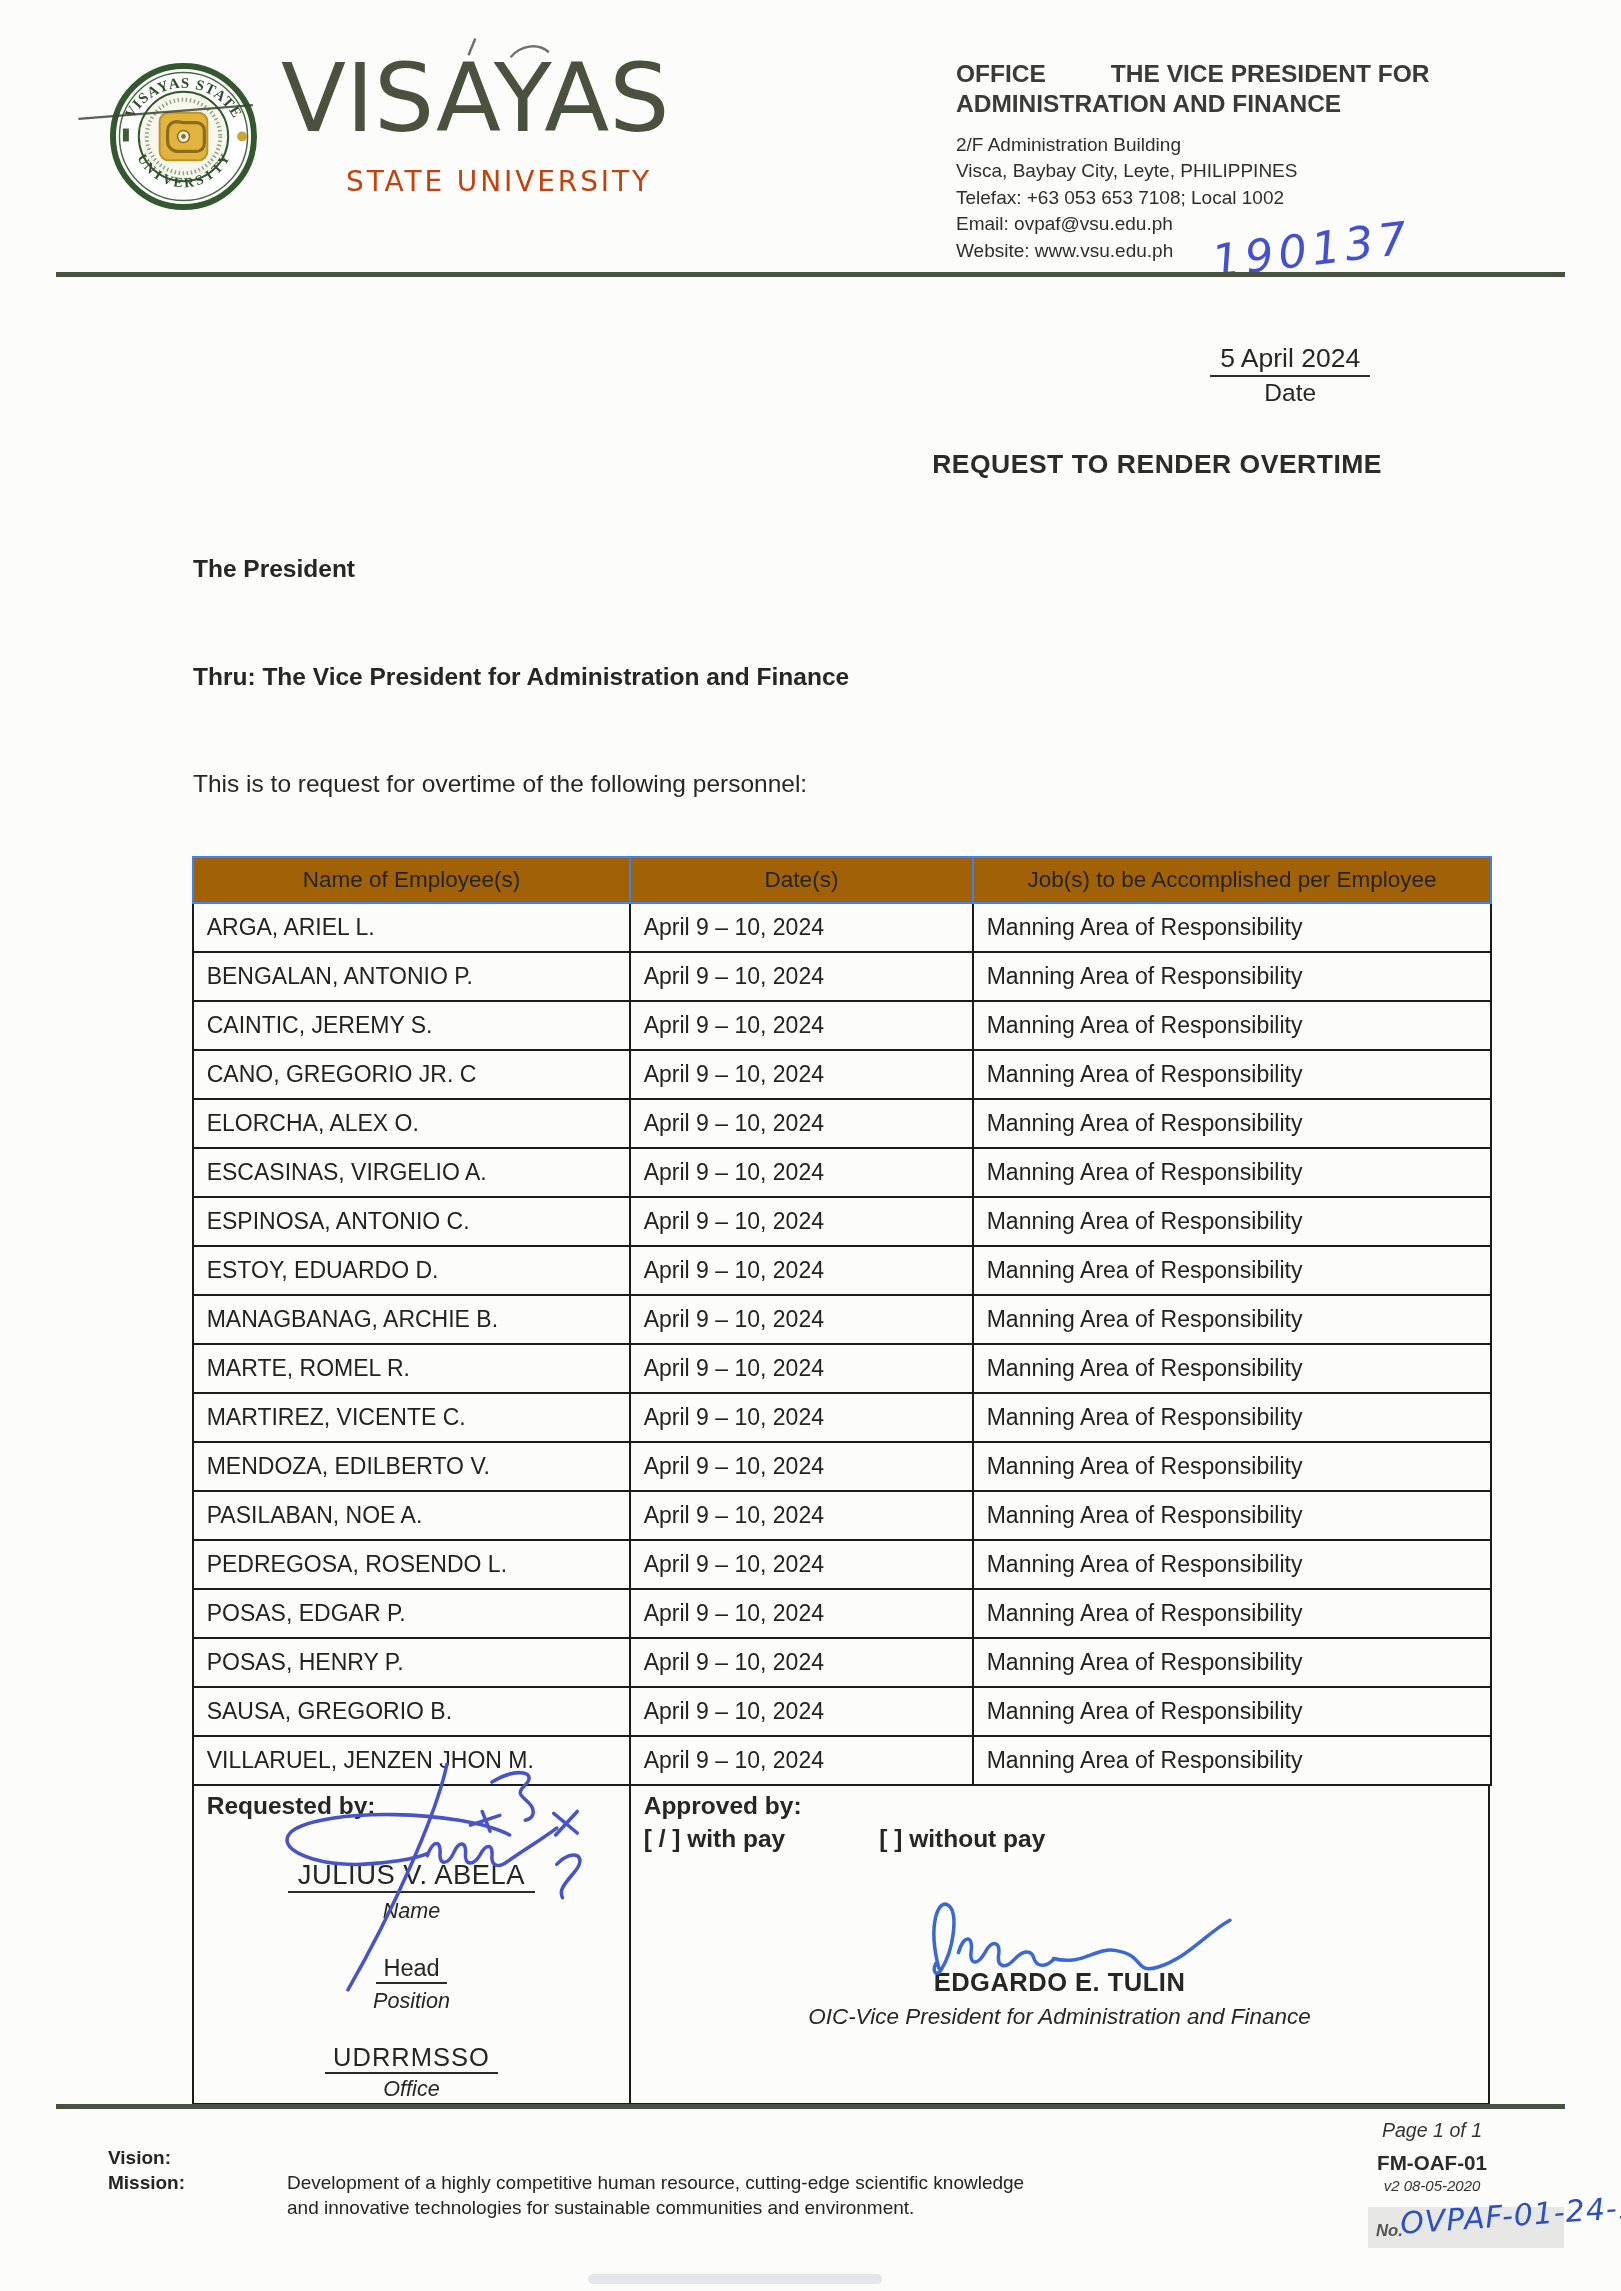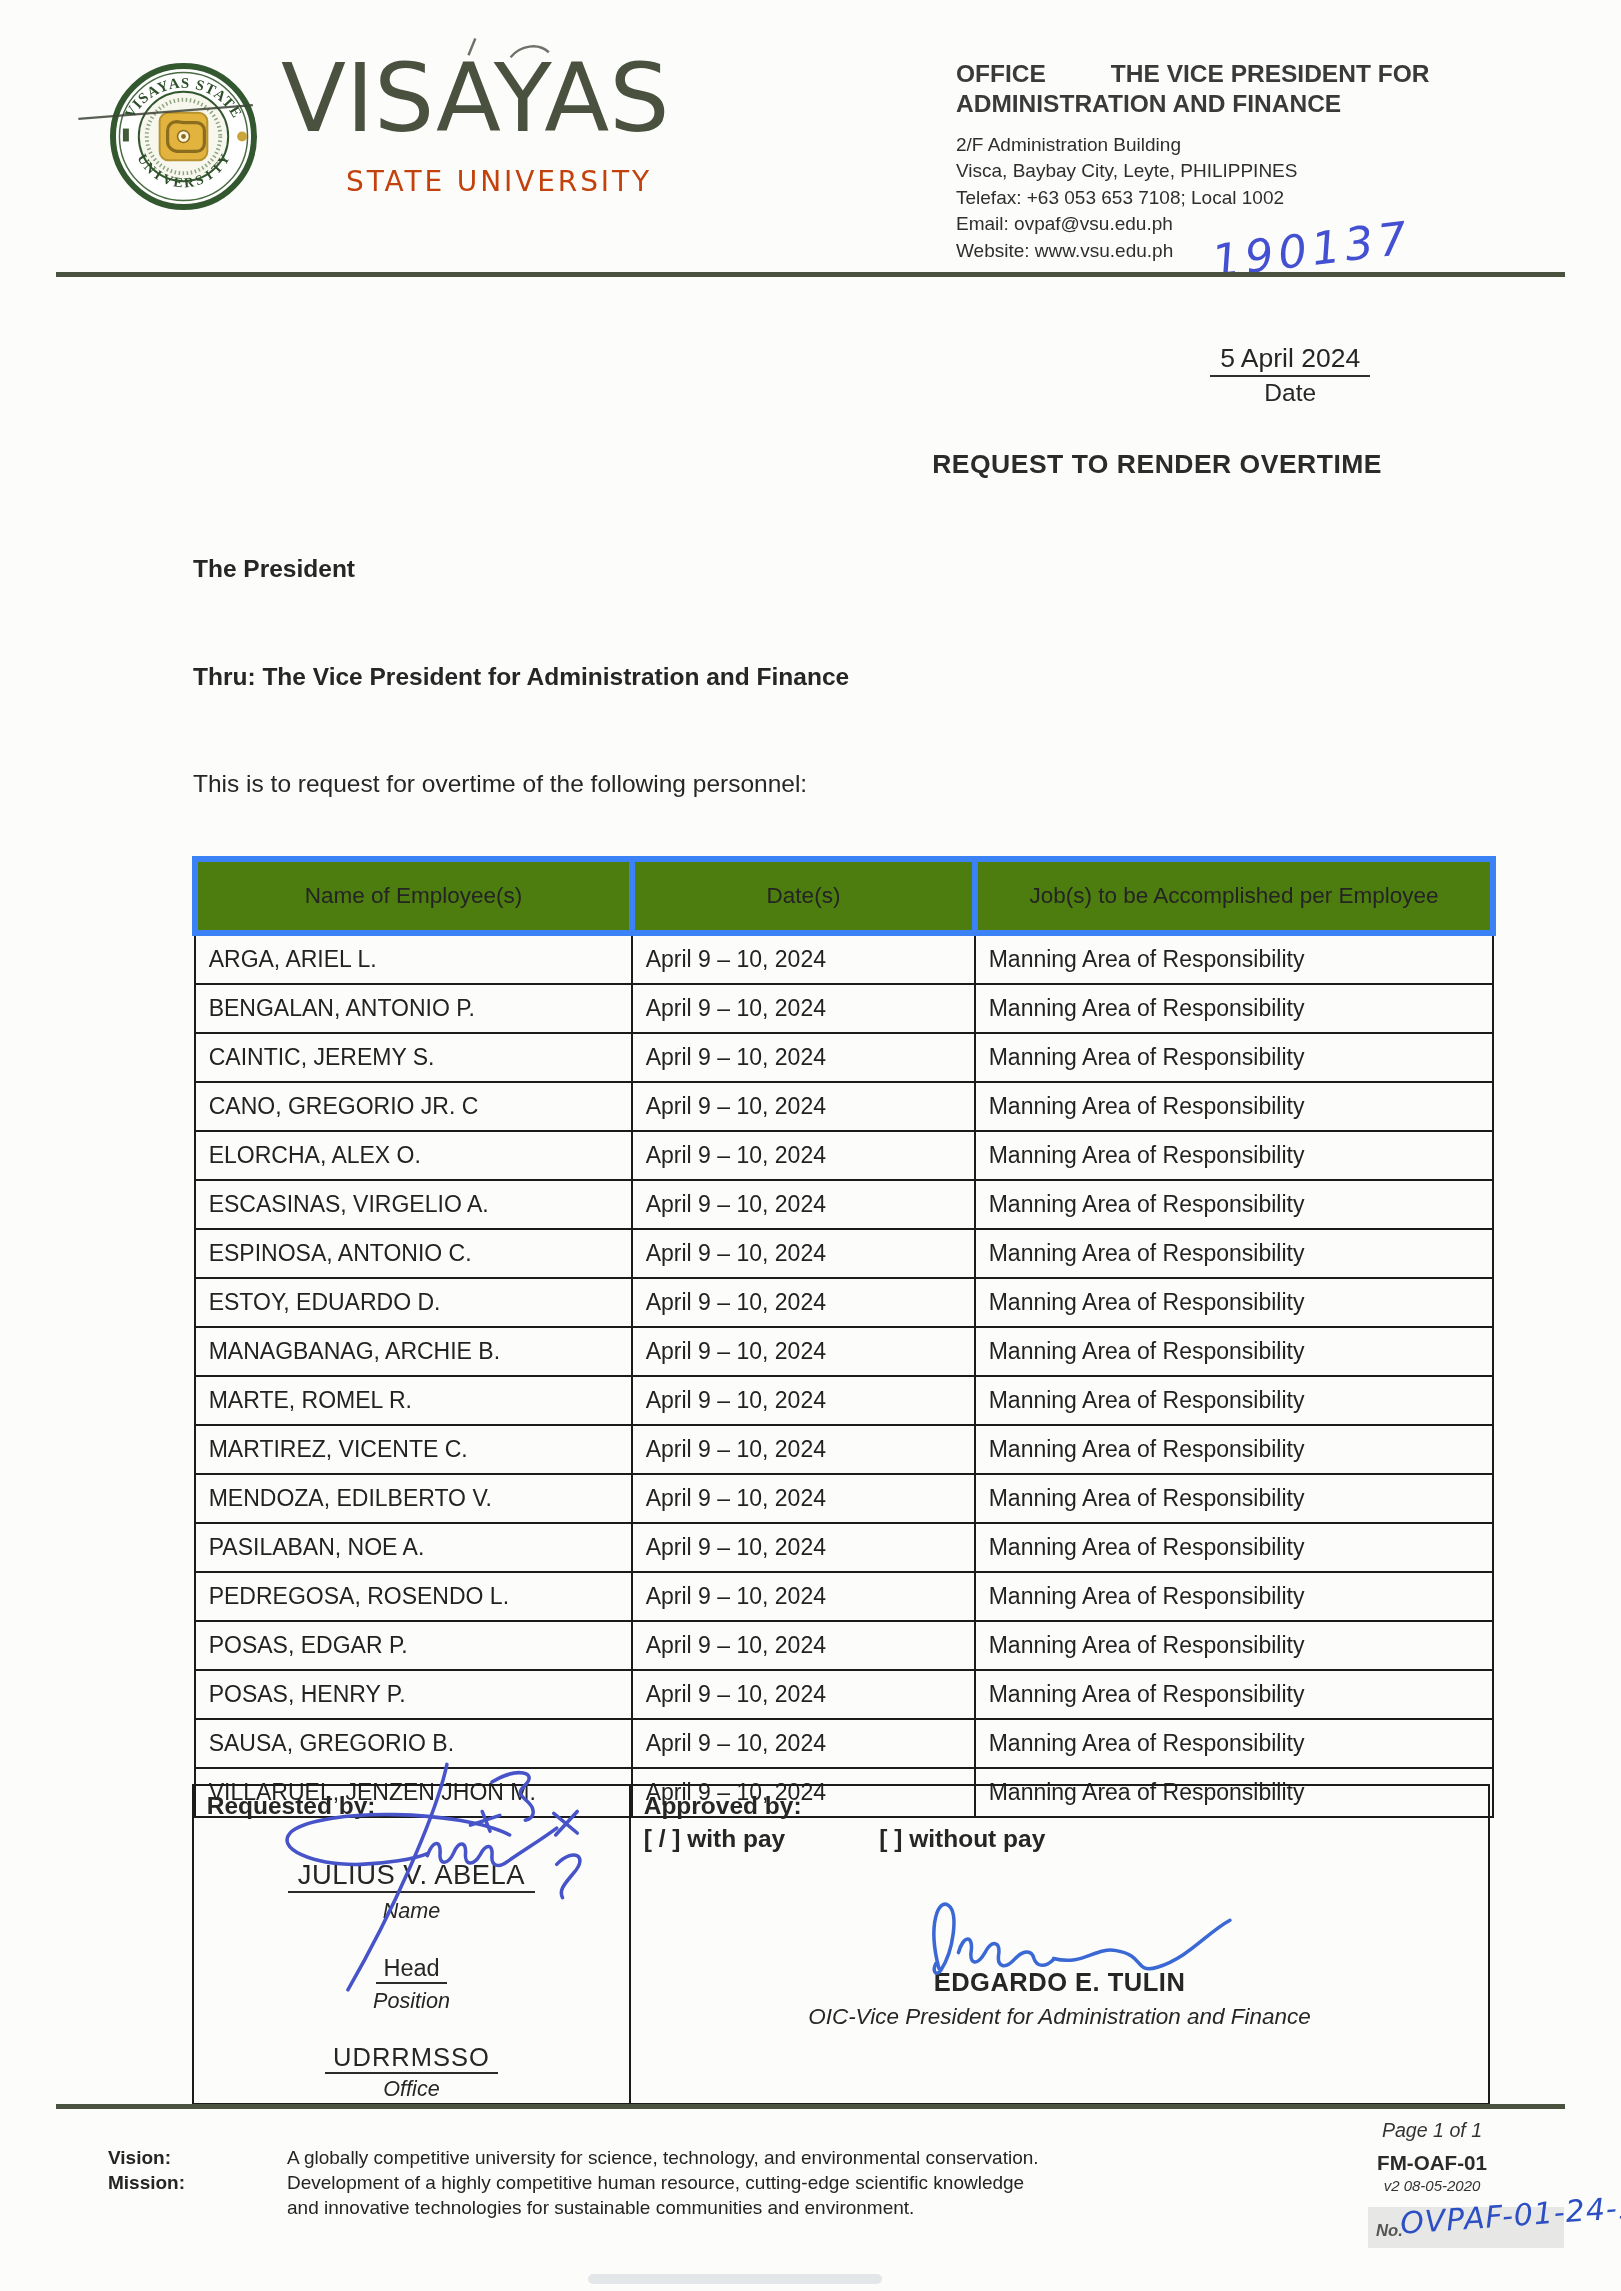--- a/index.html
+++ b/index.html
@@ -27,22 +27,22 @@
   .date-label{font-size:24.5px;margin-top:4.9px;}
   .doc-title{left:127px;top:449px;width:1255px;text-align:right;font-size:26.5px;
              font-weight:bold;letter-spacing:0.5px;color:#2b2b2b;}
   .line-president{left:193px;top:555px;font-size:24.5px;font-weight:bold;}
   .line-thru{left:193px;top:663px;font-size:24.5px;font-weight:bold;}
   .line-intro{left:193px;top:770px;font-size:24.5px;}
 
   
   table.emp{position:absolute;left:192px;top:856px;width:1298px;border-collapse:collapse;
             table-layout:fixed;}
-  table.emp th{background:#4d7c0f;font-weight:normal;font-size:22.5px;height:36px;
-               border:6px solid #3b82f6;text-align:center;padding:16px;color:#242424;}
+  table.emp th{background:#a16207;font-weight:normal;font-size:22.5px;height:36px;
+               border:2px solid #3b82f6;text-align:center;padding:4px;color:#242424;}
   table.emp td{font-size:23px;height:47px;border:2px solid #1b1b1b;padding:0 0 0 12.7px;
                color:#222;vertical-align:middle;white-space:nowrap;overflow:hidden;}
   .colw1{width:437px;} .colw2{width:343px;} .colw3{width:518px;}
 
   
   .sigbox{left:192px;top:1784px;width:1298px;height:321px;border:2px solid #1b1b1b;
           display:flex;box-sizing:border-box;}
   .sigcell-left{position:relative;width:437px;border-right:2px solid #1b1b1b;box-sizing:border-box;}
   .sigcell-right{position:relative;flex:1;}
   .sig-label{position:absolute;left:12.7px;top:5.9px;font-size:24.5px;font-weight:bold;}
@@ -262,21 +262,20 @@
         <span>[ / ] with pay</span><span class="pay-gap"></span><span>[ ] without pay</span>
       </div>
       <div class="center-line appr-name" style="top:182px;">EDGARDO E. TULIN</div>
       <div class="center-line appr-role" style="top:218px;">OIC-Vice President for Administration and Finance</div>
     </div>
   </div>
 
   <div class="abs rule" style="top:2104px;"></div>
 
   <div class="abs foot-label" style="left:108px;top:2147px;">Vision:</div>
-  <div class="abs foot-text" style="left:287px;top:2147px;">A globally competitive university for science, technology, and environmental conservation.</div>
   <div class="abs foot-label" style="left:108px;top:2172px;">Mission:</div>
   <div class="abs foot-text" style="left:287px;top:2172px;">Development of a highly competitive human resource, cutting-edge scientific knowledge</div>
   <div class="abs foot-text" style="left:287px;top:2197px;">and innovative technologies for sustainable communities and environment.</div>
 
   <div class="abs foot-right">
     <div class="foot-page">Page 1 of 1</div>
     <div class="foot-form">FM-OAF-01</div>
     <div class="foot-ver">v2 08-05-2020</div>
   </div>
   <div class="abs no-highlight"></div>

